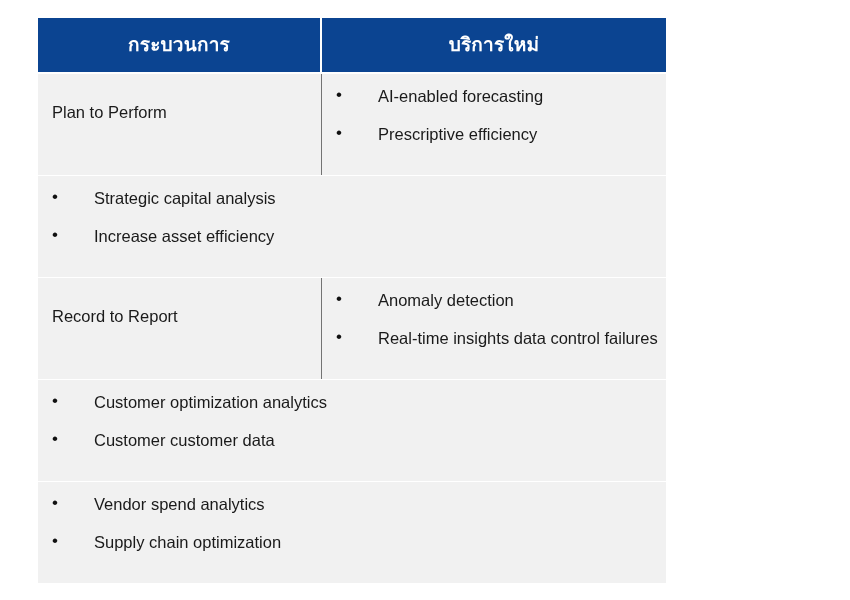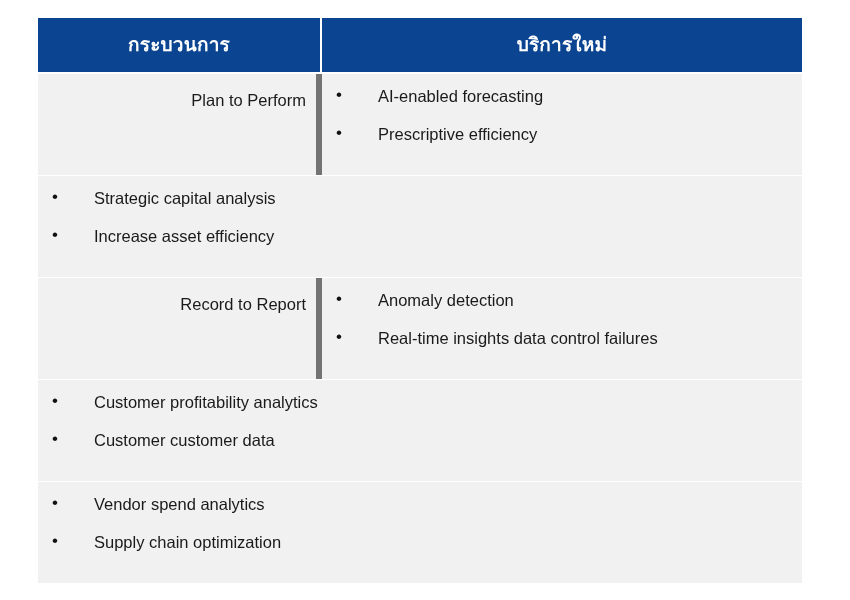--- a/index.html
+++ b/index.html
@@ -21,21 +21,21 @@
     width: 850px;
     height: 600px;
     background: #ffffff;
   }
 
   
   .proc-table {
     position: absolute;
     left: 38px;
     top: 18px;
-    width: 764px;
+    width: 628px;
     height: 565px;
     display: flex;
     flex-direction: column;
     background: #ffffff;
   }
 
   
   .thead {
     display: flex;
     height: 54px;
@@ -82,27 +82,26 @@
     border-top: 2px solid #ffffff;
   }
 
   .td {
     box-sizing: border-box;
     min-width: 0;
   }
   .td-process {
     width: 284px;
     flex: 0 0 284px;
-    padding: 16px 10px 0 14px;
-    border-right: 6px solid #737373;
+    padding: 28px 10px 0 14px;
+    border-right: 1px solid #737373;
     font-size: 16.5px;
     color: #1a1a1a;
     line-height: 1.25;
     white-space: nowrap;
-    text-align: right;
   }
   .td-services {
     flex: 1 1 auto;
     padding: 12px 8px 0 14px;
     display: flex;
     flex-direction: column;
     justify-content: flex-start;
   }
 
   .bullet-list {
@@ -198,21 +197,21 @@
             </li>
           </ul>
         </div>
       </div>
 
       <div class="trow">
         <div class="td td-services">
           <ul class="bullet-list">
             <li class="bullet-item">
               <span class="bullet-dot">•</span>
-              <span class="bullet-text">Customer profitability analytics</span>
+              <span class="bullet-text">Customer optimization analytics</span>
             </li>
             <li class="bullet-item">
               <span class="bullet-dot">•</span>
               <span class="bullet-text">Customer customer data</span>
             </li>
           </ul>
         </div>
       </div>
 
       <div class="trow">

